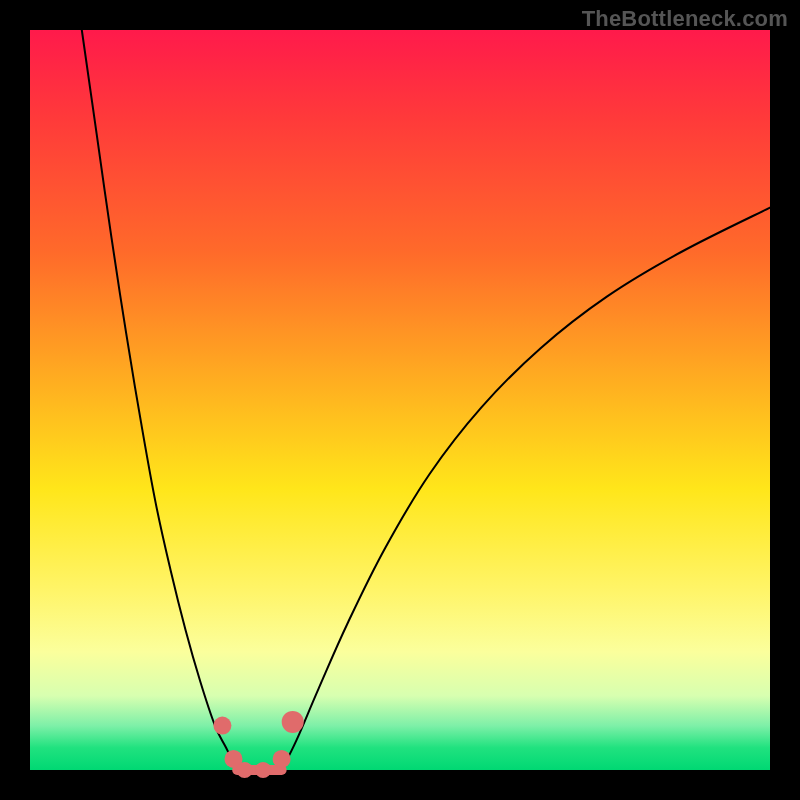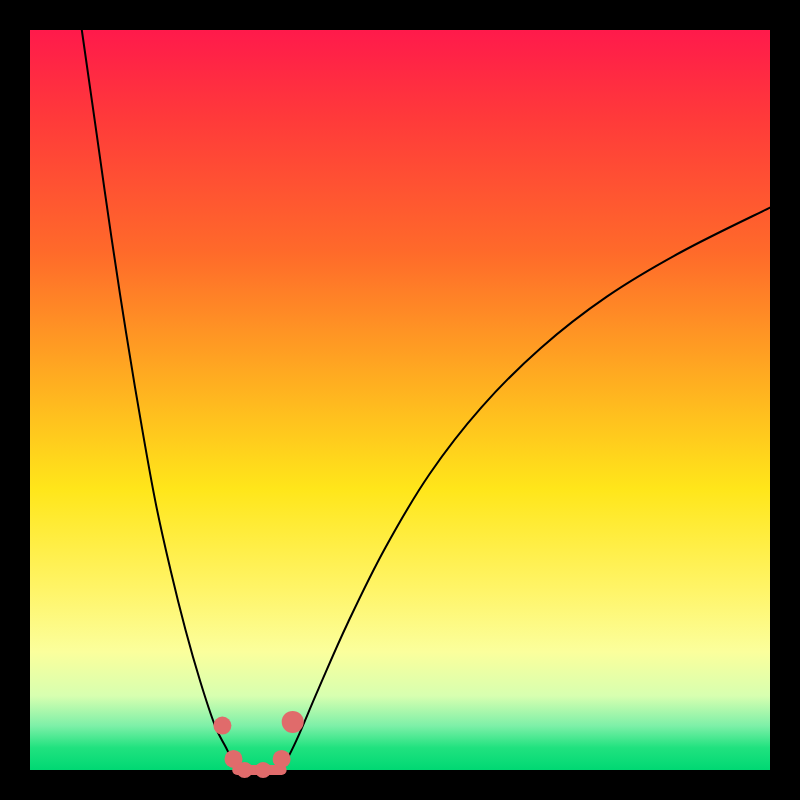--- a/index.html
+++ b/index.html
@@ -53,20 +53,21 @@
     color: #555;
     font-size: 22px;
     font-weight: 600;
     letter-spacing: 0.2px;
   }
 </style>
 </head>
 <body>
 
 <div class="frame">
+  <div class="attribution">TheBottleneck.com</div>
 
   <div class="plot">
     <svg id="plot-svg" viewBox="0 0 740 740">
         <path d="M 51.800000000000004 0 C 54.464 18.648000000000003, 61.27199999999999 66.30400000000002, 66.6 103.60000000000002 C 71.928 140.89600000000002, 76.072 171.23600000000005, 81.4 207.20000000000005 C 86.72800000000001 243.16400000000004, 90.872 270.1, 96.2 303.40000000000003 C 101.528 336.70000000000005, 105.672 361.5640000000001, 111 392.20000000000005 C 116.328 422.836, 120.47200000000001 446.96000000000004, 125.80000000000001 473.6 C 131.12800000000001 500.24, 135.272 517.556, 140.6 540.2 C 145.928 562.844, 150.072 579.42, 155.4 599.4 C 160.728 619.38, 164.872 633.884, 170.20000000000002 651.2 C 175.52800000000002 668.5160000000001, 180.338 683.6120000000001, 185 695.6 C 189.662 707.588, 192.104 709.808, 196.10000000000002 717.8 C 200.09600000000003 725.7919999999999, 205.20200000000003 736.004, 207.20000000000002 740" fill="none" stroke="#000000" stroke-width="2" stroke-linecap="round" stroke-linejoin="round"></path>
         <path d="M 251.60000000000002 740 C 254.264 734.672, 259.73999999999995 725.052, 266.4 710.4 C 273.06 695.7479999999999, 279.276 679.912, 288.6 658.6 C 297.92400000000004 637.288, 306.212 617.308, 318.2 592 C 330.188 566.692, 340.548 544.64, 355.2 518 C 369.852 491.36, 382.28400000000005 469.308, 399.6 444 C 416.916 418.692, 431.41999999999996 400.04400000000004, 451.4 377.40000000000003 C 471.38 354.75600000000003, 487.95599999999996 338.18000000000006, 510.59999999999997 318.20000000000005 C 533.244 298.22, 551.892 283.716, 577.2 266.4 C 602.508 249.08399999999997, 621.8960000000001 237.98399999999998, 651.2 222 C 680.504 206.01600000000002, 724.016 185.592, 740 177.60000000000002" fill="none" stroke="#000000" stroke-width="2" stroke-linecap="round" stroke-linejoin="round"></path>
         <path d="M 207.20000000000002 740 C 209.864 740, 216.672 740, 222 740 C 227.328 740, 231.472 740, 236.8 740 C 242.12800000000001 740, 248.936 740, 251.60000000000002 740" fill="none" stroke="#e06b6b" stroke-width="10" stroke-linecap="round" stroke-linejoin="round"></path>
         <circle cx="192.4" cy="695.6" r="9" fill="#e06b6b"></circle>
         <circle cx="203.50000000000003" cy="728.9" r="9" fill="#e06b6b"></circle>
         <circle cx="262.7" cy="691.9" r="11" fill="#e06b6b"></circle>
         <circle cx="251.60000000000002" cy="728.9" r="9" fill="#e06b6b"></circle>

